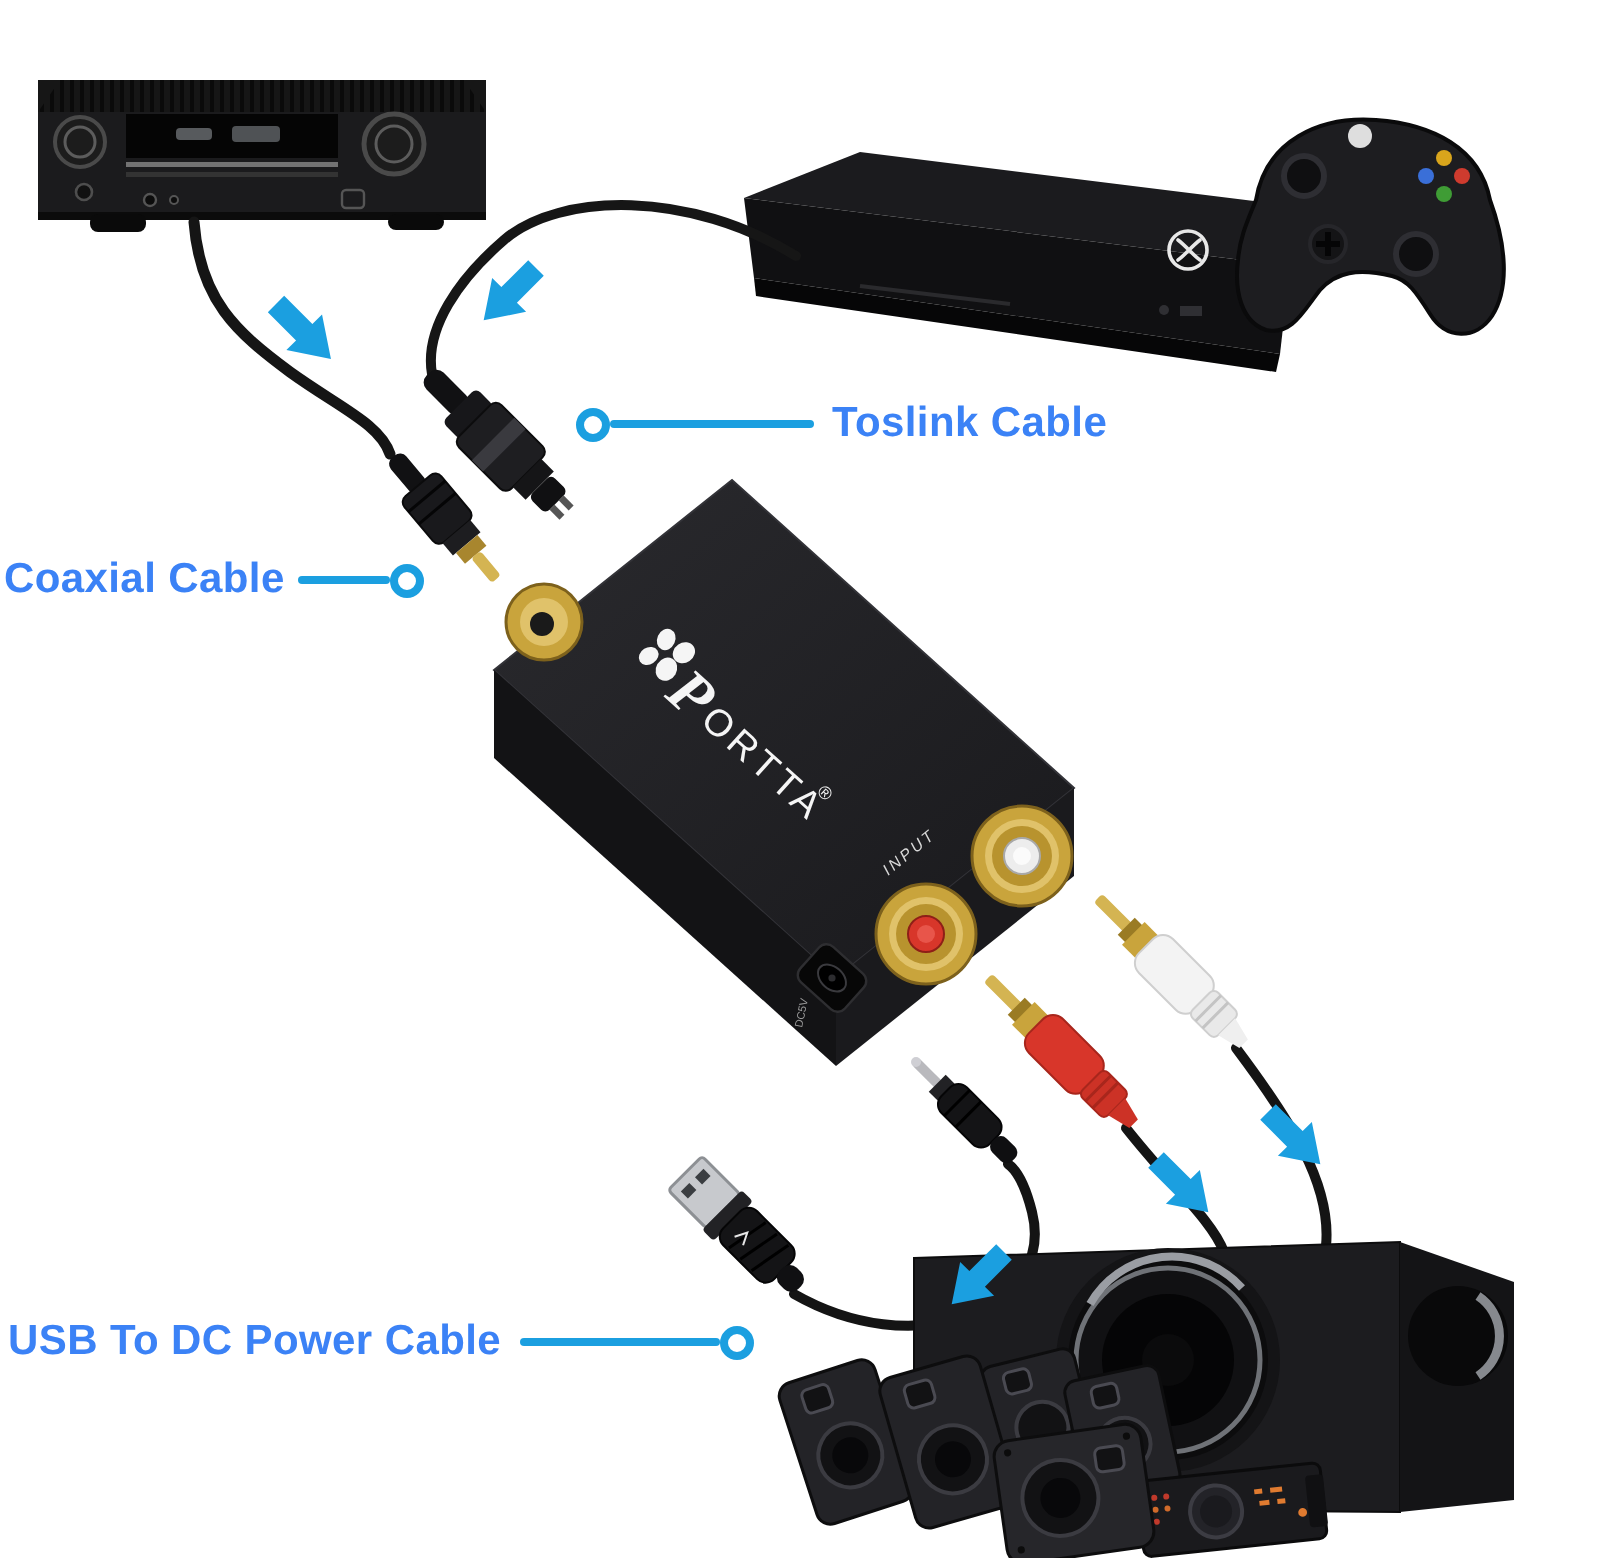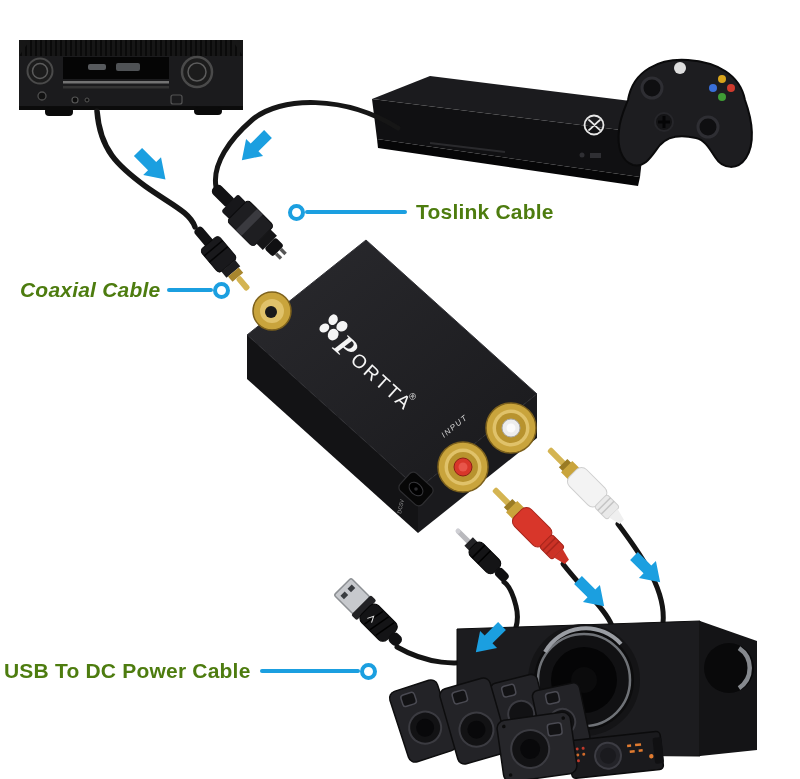--- a/index.html
+++ b/index.html
@@ -1,28 +1,28 @@
 <!DOCTYPE html>
 <html><head>
 <meta charset="utf-8">
 <style>
   html,body{margin:0;padding:0;background:#fff;}
   #stage{position:relative;width:800px;height:779px;background:#ffffff;overflow:hidden;
          font-family:"Liberation Sans",sans-serif;}
   #art{position:absolute;left:0;top:0;width:800px;height:779px;}
   .callout{position:absolute;display:flex;align-items:center;white-space:nowrap;
-           font:700 21px "Liberation Sans",sans-serif;color:#4d7c0f;}
+           font:700 21px "Liberation Sans",sans-serif;color:#3b82f6;}
   .callout .line{height:4px;background:#1B9FE0;border-radius:2px;flex:none;}
   .callout .ring{width:9px;height:9px;border:4px solid #1B9FE0;border-radius:50%;
                  background:#fff;flex:none;}
   .callout .txt{letter-spacing:0.2px;}
   #callout-toslink{left:288px;top:200px;}
   #callout-toslink .line{width:102px;}
   #callout-toslink .txt{margin-left:9px;}
-  #callout-coaxial{left:20px;top:278px;font-style:italic;}
+  #callout-coaxial{left:2px;top:278px;}
   #callout-coaxial .line{width:46px;margin-left:7px;}
   #callout-usb{left:4px;top:639px;margin-top:20px;}
   #callout-usb .line{width:100px;margin-left:9px;}
 </style>
 </head>
 <body>
 
 <div id="stage">
 
 <svg id="art" viewBox="0 0 800 779">

